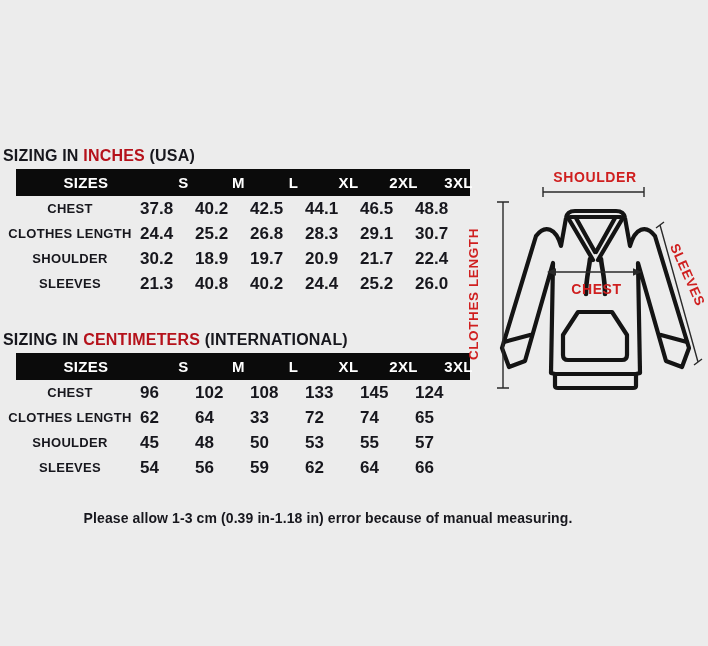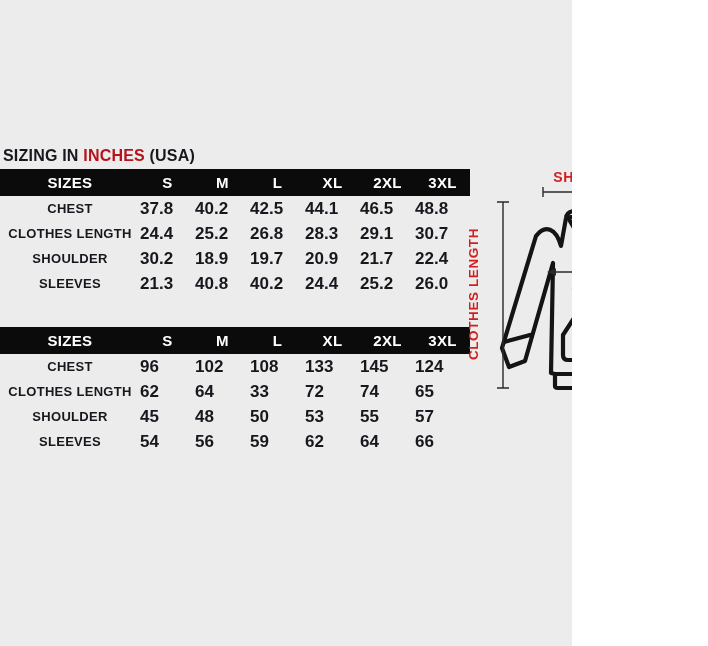--- a/index.html
+++ b/index.html
@@ -1,17 +1,17 @@
 <!DOCTYPE html>
 <html style="--background: #ececec; --text: #17171d; --title-accent-red: #b5121b; --diagram-red: #cf1f1f; --header-bg: #0b0b0b; --header-text: #ffffff; --drawing-stroke: #141414;"><head>
 <meta charset="utf-8">
 <style>
   html,body { margin:0; padding:0; }
   .stage {
-    position:relative; width:572px; height:646px;
+    position:relative; width:708px; height:646px;
     background:var(--background,#ececec);
     font-family:"Liberation Sans", sans-serif;
     color:var(--text,#17171d);
     overflow:hidden;
   }
 
   
   .size-table { position:absolute; left:0; width:470px; }
   #table-inches { top:143px; }
   #table-cm     { top:327px; }
@@ -21,20 +21,21 @@
     font-size:16px; font-weight:bold; letter-spacing:0.2px;
     white-space:pre;
   }
   .table-title .accent { color:var(--title-accent-red,#b5121b); }
 
   .thead {
     display:grid; grid-template-columns:140px repeat(6,55px);
     height:27px; align-items:center;
     background:var(--header-bg,#0b0b0b);
     color:var(--header-text,#ffffff);
+    margin-left:16px;
   }
   .thead .hcell { text-align:center; font-size:15px; font-weight:bold; letter-spacing:0.3px; }
 
   .trow {
     display:grid; grid-template-columns:140px repeat(6,55px);
     height:25px; align-items:center;
   }
   .lcell { text-align:center; font-size:13px; font-weight:bold; letter-spacing:0.3px; }
   .vcell { text-align:left; font-size:17px; font-weight:bold; }
 
@@ -113,20 +114,21 @@
           <div class="vcell">40.8</div>
           <div class="vcell">40.2</div>
           <div class="vcell">24.4</div>
           <div class="vcell">25.2</div>
           <div class="vcell">26.0</div>
         </div>
       </div>
   </div>
 
   <div class="size-table" id="table-cm">
+    <div class="table-title"><span>SIZING IN </span><span class="accent">CENTIMETERS</span><span> (INTERNATIONAL)</span></div>
     <div class="thead">
         <div class="hcell">SIZES</div>
         <div class="hcell">S</div>
         <div class="hcell">M</div>
         <div class="hcell">L</div>
         <div class="hcell">XL</div>
         <div class="hcell">2XL</div>
         <div class="hcell">3XL</div>
       </div>
     <div class="tbody">
@@ -203,14 +205,15 @@
       <polygon points="87,117 96,113.2 96,120.8"></polygon>
       <polygon points="182,117 173,113.2 173,120.8"></polygon>
     </g>
   </svg>
 
   <div class="dlabel" id="lbl-shoulder">SHOULDER</div>
   <div class="dlabel" id="lbl-clothes-length">CLOTHES LENGTH</div>
   <div class="dlabel" id="lbl-sleeves">SLEEVES</div>
   <div class="dlabel" id="lbl-chest">CHEST</div>
 
+  <div class="note">Please allow 1-3 cm (0.39 in-1.18 in) error because of manual measuring.</div>
 
 </div>
 
 </body></html>

